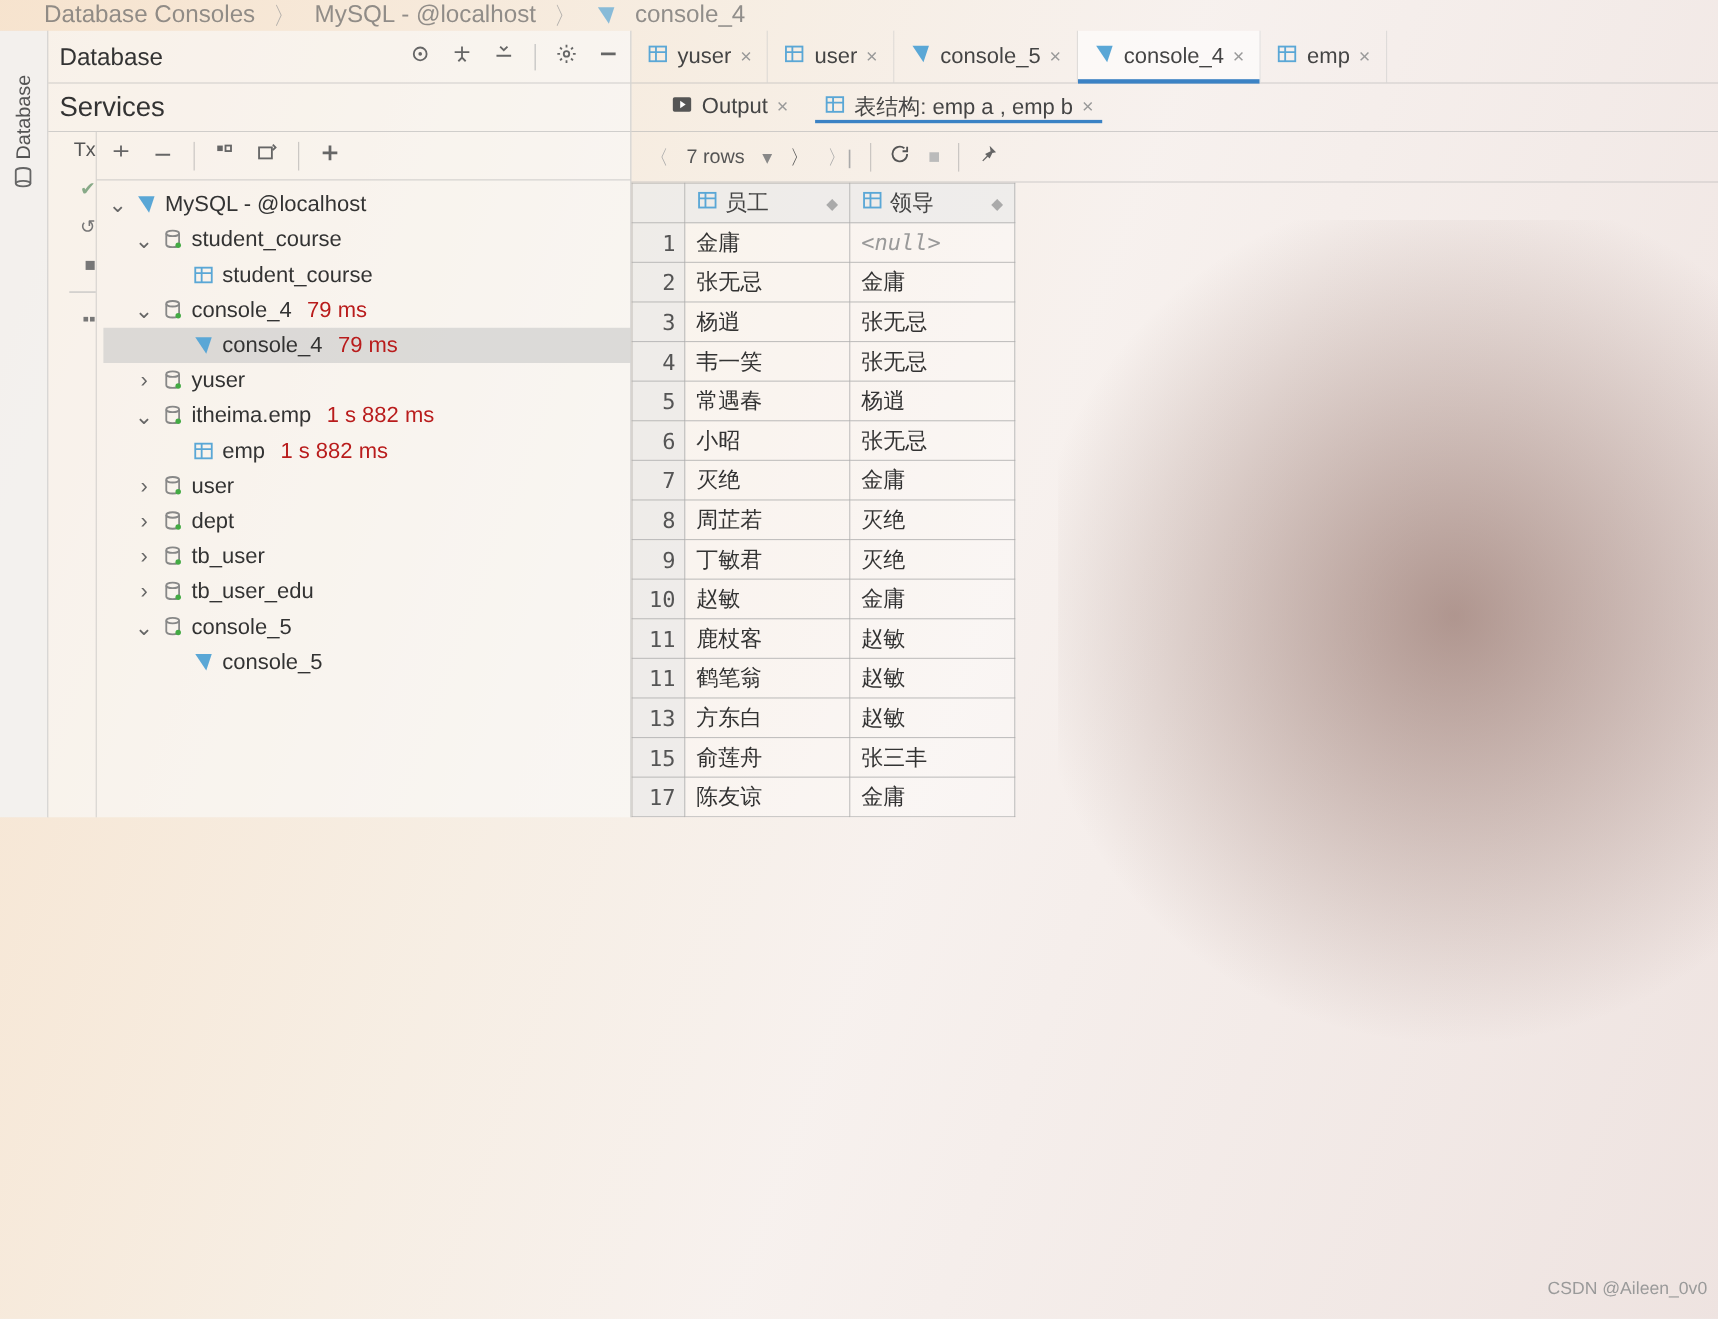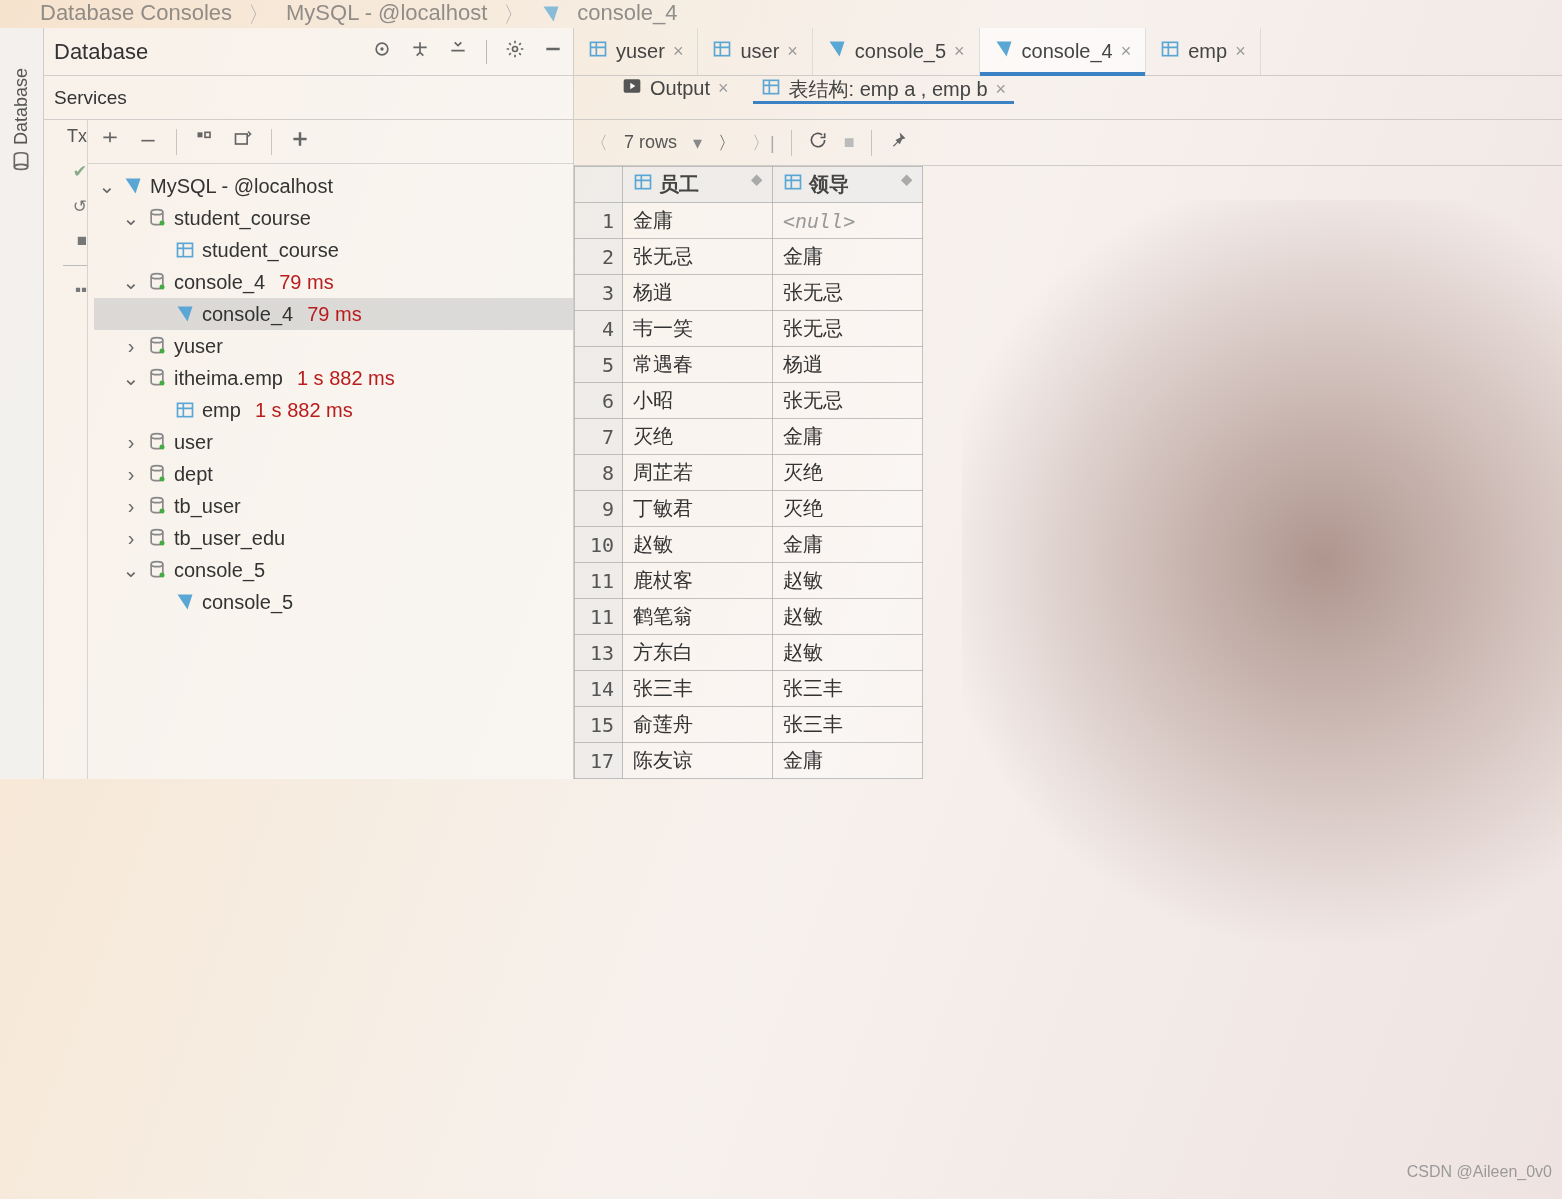--- a/index.html
+++ b/index.html
@@ -23,21 +23,21 @@
   .left-rail { width: 44px; border-right: 1px solid rgba(180,180,180,0.6); display:flex; flex-direction:column; align-items:center; padding-top: 40px; gap: 40px; background: rgba(242,242,242,0.85); }
   .left-rail .rot { writing-mode: vertical-rl; transform: rotate(180deg); font-size: 18px; color:#555; display:flex; align-items:center; gap:6px; }
 
   
   .db-panel { width: 530px; display:flex; flex-direction:column; border-right: 1px solid rgba(180,180,180,0.6); background: rgba(250,250,250,0.6); }
   .db-header { height: 48px; border-bottom: 1px solid rgba(180,180,180,0.6); display:flex; align-items:center; justify-content:space-between; padding: 0 10px; }
   .db-title { font-size: 22px; color:#333; }
   .db-tools { display:flex; align-items:center; gap: 18px; color:#666; }
   .db-tools .ic { cursor:pointer; }
 
-  .services-header { height: 44px; border-bottom:1px solid rgba(180,180,180,0.6); display:flex; align-items:center; padding:0 10px; font-size:19px; }
+  .services-header { height: 44px; border-bottom:1px solid rgba(180,180,180,0.6); display:flex; align-items:center; padding:0 10px; font-size:25px; }
 
   .services-body { flex:1; display:flex; }
   .srv-rail { width:44px; border-right:1px solid rgba(180,180,180,0.5); display:flex; flex-direction:column; align-items:flex-end; padding-top:6px; gap:14px; color:#777; }
   .srv-rail .tx { font-size:18px; color:#555; }
   .srv-content { flex:1; display:flex; flex-direction:column; }
   .srv-toolbar { height:44px; border-bottom:1px solid rgba(180,180,180,0.5); display:flex; align-items:center; gap:18px; padding:0 12px; color:#666; }
   .srv-toolbar .vdiv { width:1px; height:26px; background:rgba(150,150,150,0.5); }
 
   .tree { padding: 6px 0 0 6px; font-size:20px; color:#333; user-select:none; }
   .tree-row { display:flex; align-items:center; height:32px; gap:6px; padding-left:4px; white-space:nowrap; }
@@ -49,37 +49,37 @@
   .indent2 { padding-left: 56px; }
 
   
   .right { flex:1; display:flex; flex-direction:column; min-width:0; }
   .editor-tabs { height:48px; border-bottom:1px solid rgba(180,180,180,0.6); display:flex; align-items:stretch; }
   .etab { display:flex; align-items:center; gap:8px; padding:0 14px; font-size:20px; color:#444; border-right:1px solid rgba(200,200,200,0.5); position:relative; }
   .etab .close { color:#999; font-size:18px; }
   .etab.active { background: rgba(255,255,255,0.6); }
   .etab.active::after { content:""; position:absolute; left:0; right:0; bottom:-1px; height:4px; background:#3b82c4; }
 
-  .result-tabs { height:44px; border-bottom:1px solid rgba(180,180,180,0.6); display:flex; align-items:flex-start; padding-left:32px; }
+  .result-tabs { height:44px; border-bottom:1px solid rgba(180,180,180,0.6); display:flex; align-items:center; padding-left:20px; }
   .rtab { display:flex; align-items:center; gap:8px; padding:0 16px; font-size:20px; color:#444; position:relative; }
   .rtab .close { color:#999; font-size:18px; }
   .rtab.active::after { content:""; position:absolute; left:8px; right:8px; bottom:-1px; height:3px; background:#3b82c4; }
 
   .result-toolbar { height:46px; border-bottom:1px solid rgba(180,180,180,0.6); display:flex; align-items:center; gap:16px; padding:0 16px; color:#666; font-size:18px; }
   .result-toolbar .rows { color:#555; }
   .result-toolbar .vdiv { width:1px; height:26px; background:rgba(150,150,150,0.5); }
   .result-toolbar .nav-btn { color:#aaa; }
   .result-toolbar .nav-btn.on { color:#555; }
 
   .grid-wrap { flex:1; overflow:auto; }
   table.grid { border-collapse:collapse; font-size:20px; }
   table.grid th, table.grid td { border:1px solid rgba(170,170,170,0.7); padding:4px 10px; text-align:left; height:36px; background: rgba(255,255,255,0.35); }
   table.grid th { background: rgba(235,235,235,0.7); font-weight:normal; color:#444; }
   table.grid th.rownum, table.grid td.rownum { width:48px; text-align:right; font-family: "Consolas", monospace; color:#555; background: rgba(235,235,235,0.7); padding-right:8px; }
-  table.grid th .colhdr { display:flex; align-items:flex-start; justify-content:space-between; gap:10px;font-weight:bold; }
+  table.grid th .colhdr { display:flex; align-items:center; justify-content:space-between; gap:10px; }
   table.grid th .sort { color:#aaa; font-size:14px; }
   .null { color:#999; font-style:italic; font-family:"Consolas",monospace; }
   td.c1 { width:150px; }
   td.c2 { width:150px; }
 
   .watermark { position:absolute; right:10px; bottom:18px; font-size:16px; color:#9a9a9a; z-index:2; }
 
   
   .svg-ic { width:20px; height:20px; display:inline-block; }
 </style>
@@ -500,25 +500,20 @@
                 <td class="rownum">11</td>
                 <td class="c1">鹤笔翁</td>
                 <td class="c2">赵敏</td>
               </tr>
               <tr>
                 <td class="rownum">13</td>
                 <td class="c1">方东白</td>
                 <td class="c2">赵敏</td>
               </tr>
               <tr>
-                <td class="rownum">14</td>
-                <td class="c1">张三丰</td>
-                <td class="c2">张三丰</td>
-              </tr>
-              <tr>
                 <td class="rownum">15</td>
                 <td class="c1">俞莲舟</td>
                 <td class="c2">张三丰</td>
               </tr>
               <tr>
                 <td class="rownum">17</td>
                 <td class="c1">陈友谅</td>
                 <td class="c2">金庸</td>
               </tr>
             </tbody>

